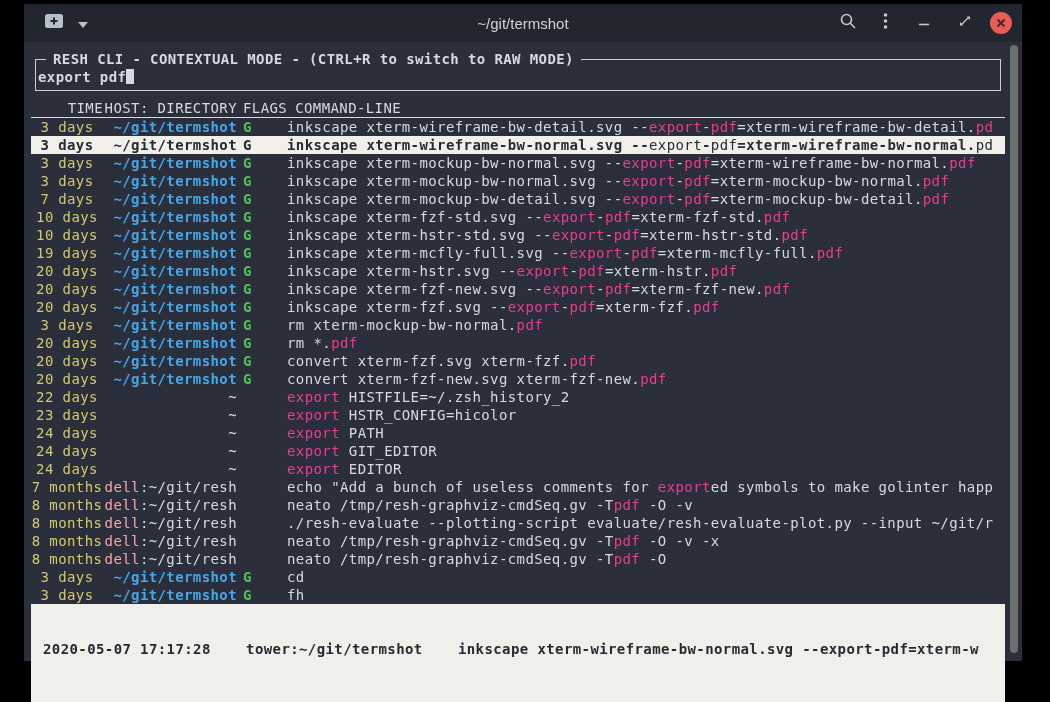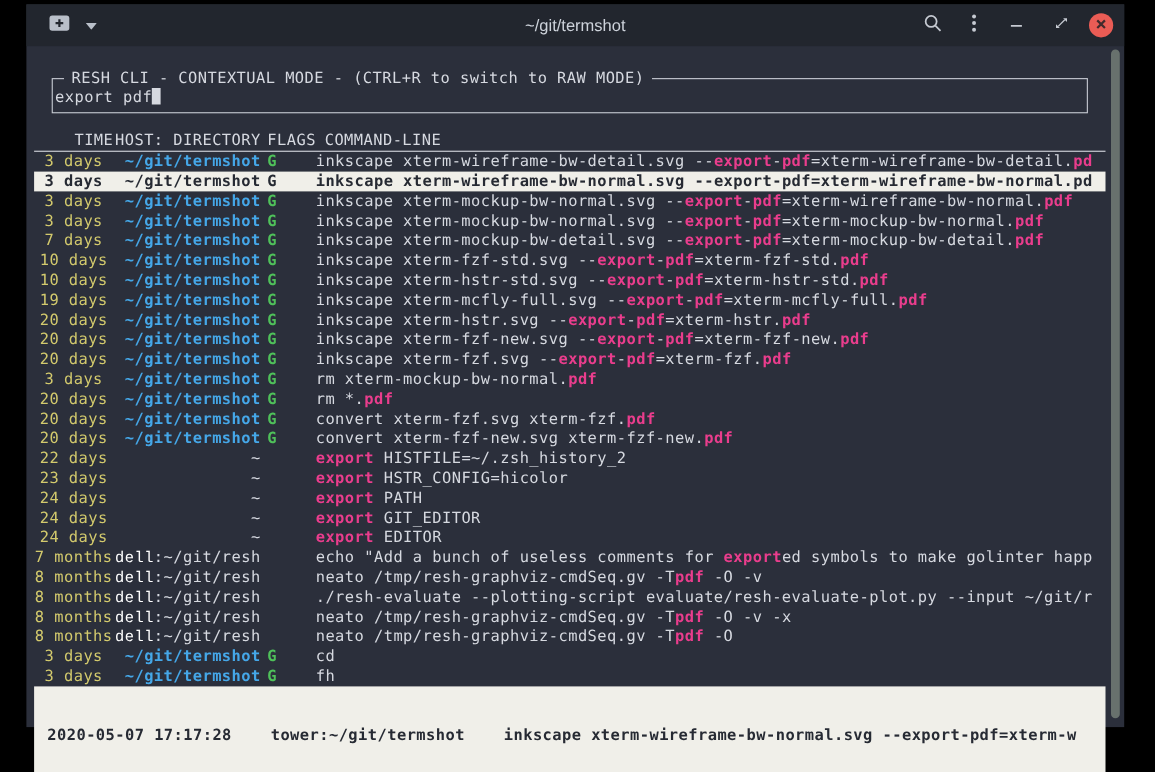--- a/index.html
+++ b/index.html
@@ -24,43 +24,43 @@
   .tb-min    { margin-right:28px; }
   .tb-restore{ margin-right:18px; }
   .tb-close  { width:22px; height:22px; border-radius:50%; background:#ea5c55;
                display:flex; align-items:center; justify-content:center; }
 
   
   .term { position:absolute; top:38px; left:0; right:0; bottom:0;
           color:#d6d9e0; font-size:14px; line-height:18px; letter-spacing:0.4px; }
   .term-inner { padding:4px 17px 0 7px; height:100%; }
 
-  fieldset.search-box { border:1px solid #c9cdd5; padding:0 24px 3px 2px; margin:16px; }
+  fieldset.search-box { border:1px solid #c9cdd5; padding:0 24px 3px 2px; margin:4px;font-weight:bold; }
   fieldset.search-box legend { margin-left:8px; padding:0 7px; color:#d6d9e0;
                                white-space:pre; }
   .query-line { white-space:pre; height:19px; }
   .cursor { display:inline-block; width:8px; height:15px; background:#d6d9e0;
             vertical-align:-2px; }
 
   .list-header { display:flex; margin-top:8px; border-bottom:1px solid #d6d9e0;
                  height:19px; white-space:pre;align-items:flex-end; }
   .h-time { width:72px; text-align:right; flex:none; }
   .h-host { width:134px; text-align:right; flex:none; }
   .h-flags{ margin-left:6px; flex:none; }
   .h-cmd  { margin-left:8px; flex:none; }
 
   .row { display:flex; height:18px; white-space:pre; }
   .c-time { width:72px; text-align:center; flex:none; color:#d3ca6d; }
   .c-host { width:134px; text-align:right; flex:none; }
   .seg-blue { color:#45a7e8; font-weight:bold; }
-  .seg-red  { color:#ffffff;font-family:Liberation Mono, monospace; }
+  .seg-red  { color:#fca5a5; }
   .seg-fg   { color:#d6d9e0; }
   .c-flag { width:14px; margin-left:6px; flex:none; color:#4fc15a; font-weight:bold; }
   .c-cmd  { margin-left:30px; flex:1; overflow:hidden; }
-  .hl { color:#ea3d8d; font-weight:bold;text-align:center; }
+  .hl { color:#ea3d8d; font-weight:normal;text-align:center; }
 
   .row.selected { background:#f0efe9; font-weight:bold; }
   .row.selected span { color:#262a33 !important; }
 
   .status { background:#f0efe9; color:#262a33; font-weight:bold; white-space:pre; }
   .status .sline { height:18px; padding-left:12px; overflow:hidden; }
 
   
   .scrollbar { position:absolute; top:0; right:1px; bottom:0; width:14px; }
   .scroll-thumb { position:absolute; left:3px; width:8px; top:3px; bottom:8px;

